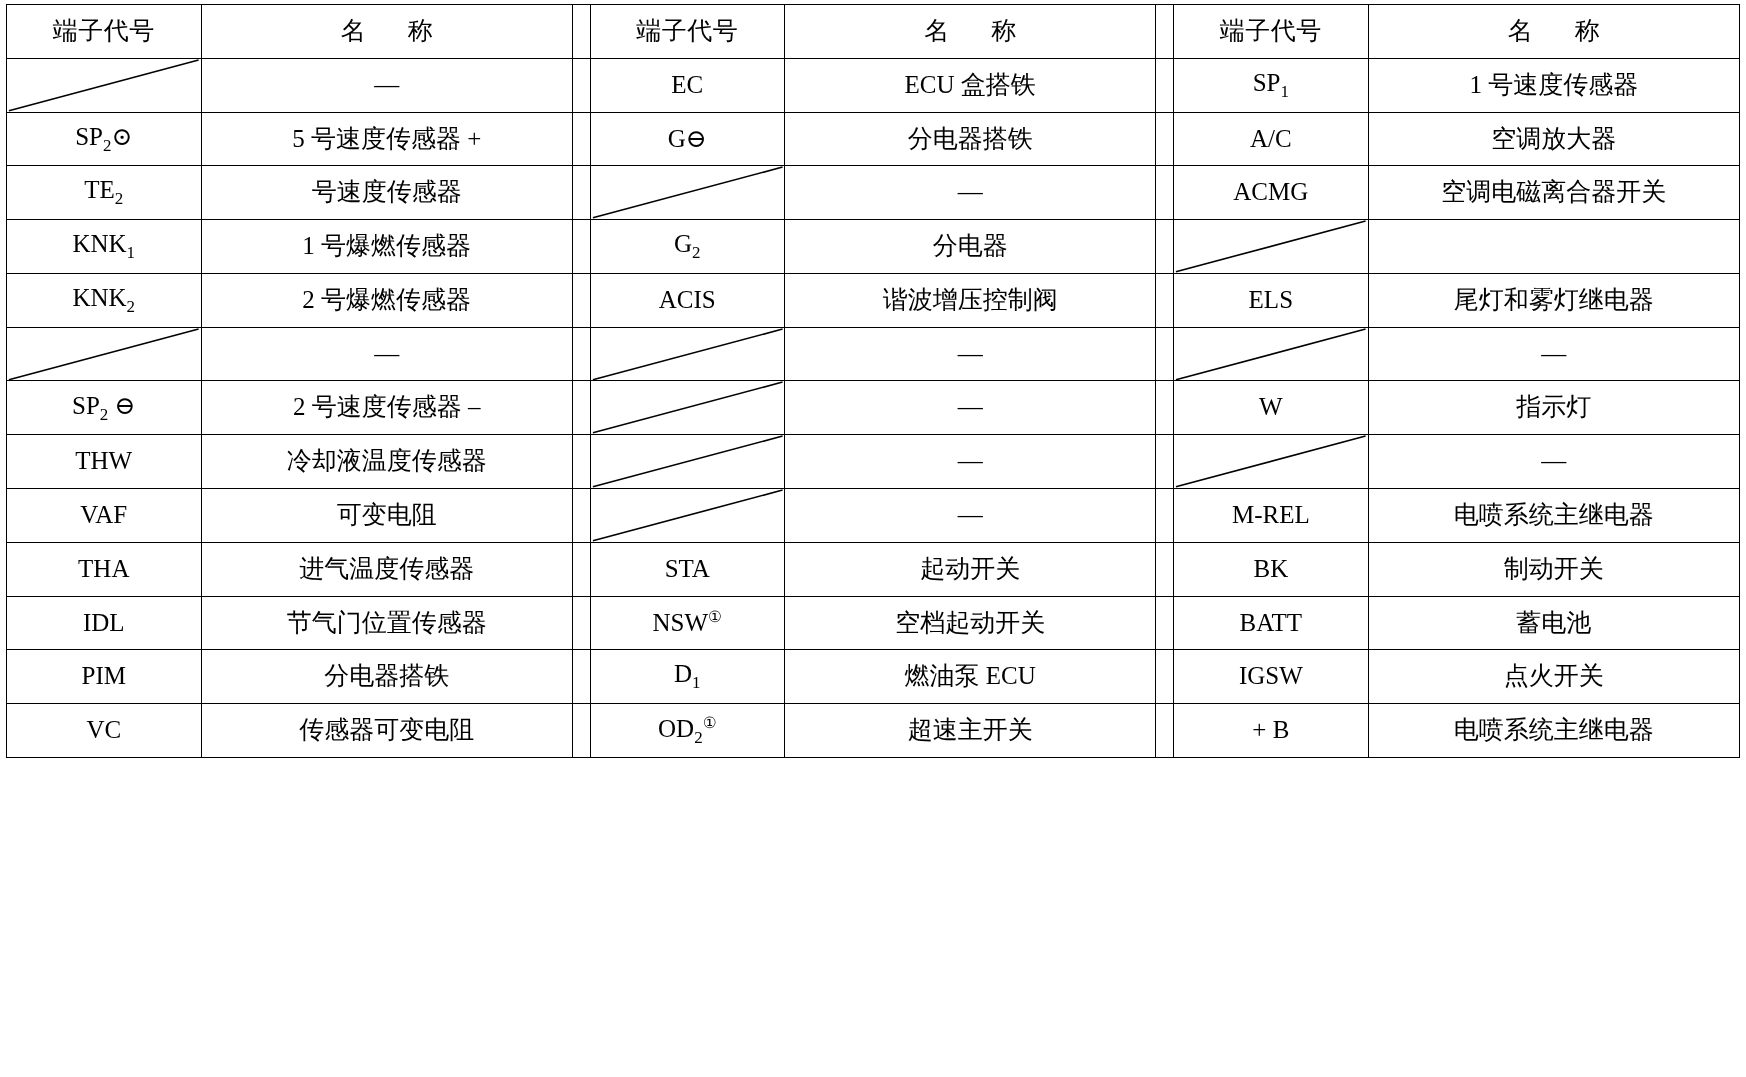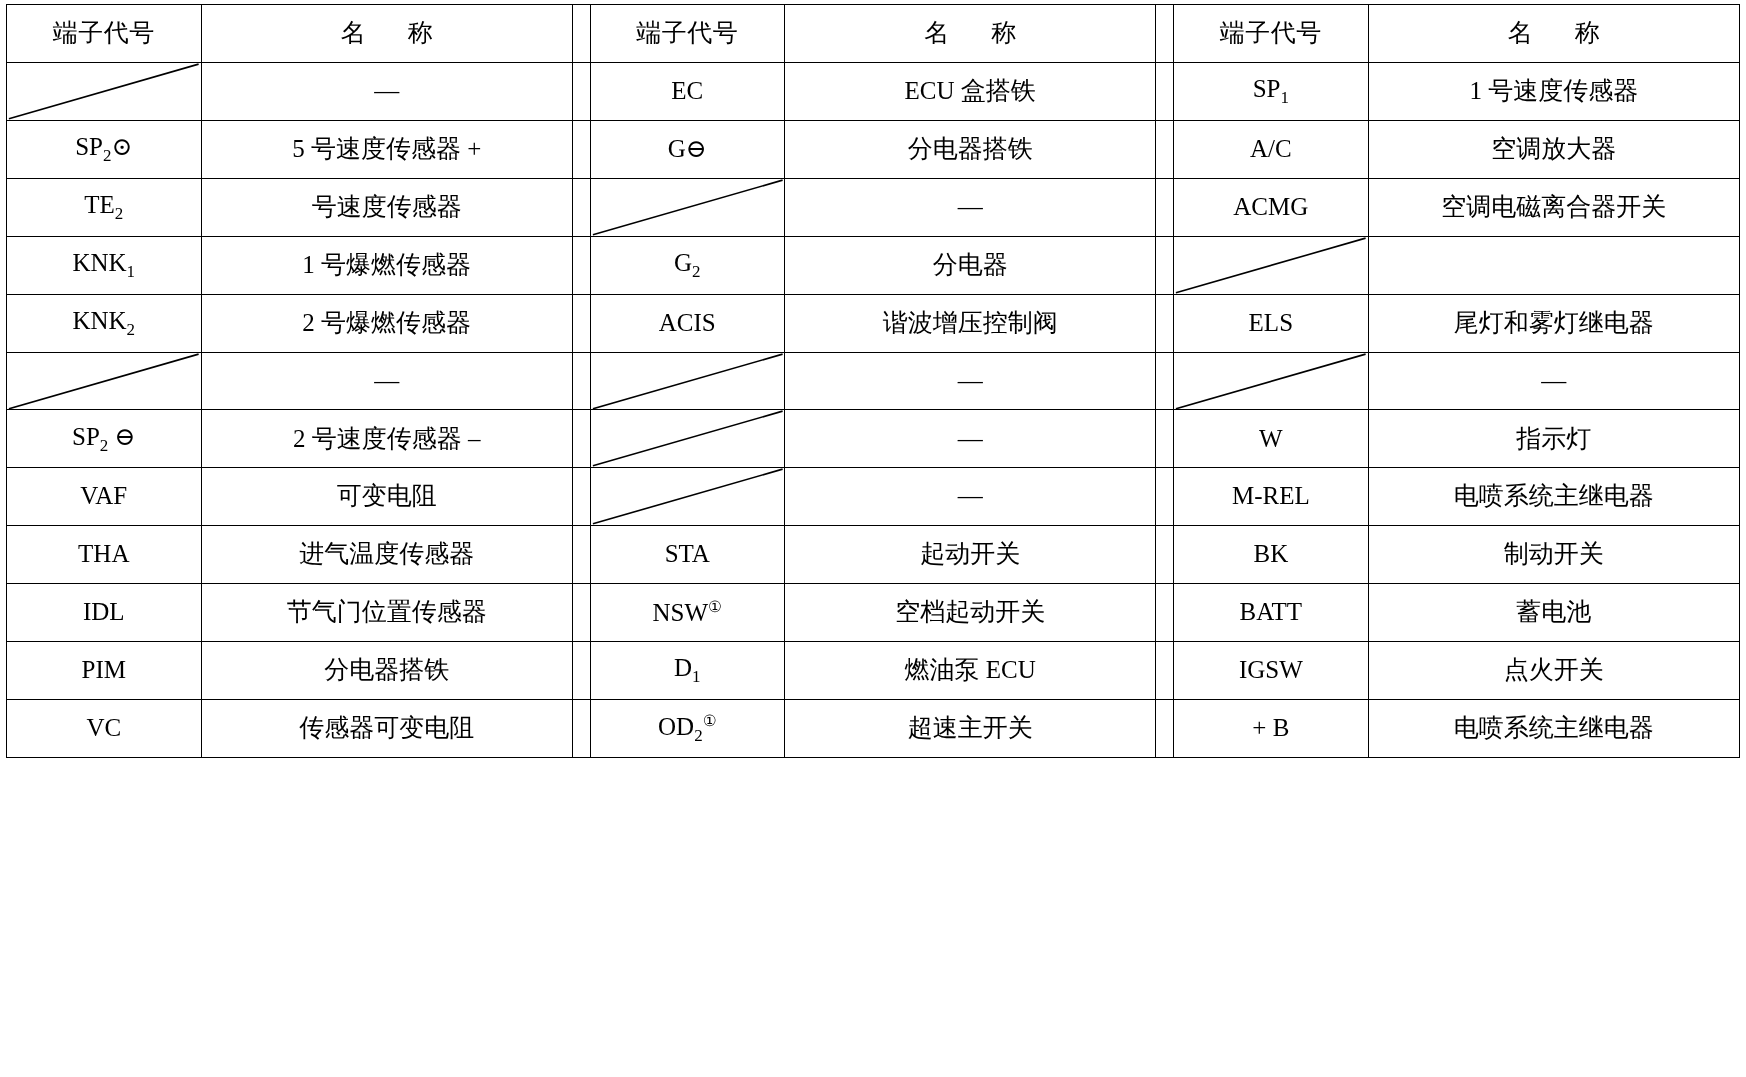--- a/index.html
+++ b/index.html
@@ -192,20 +192,38 @@
             <svg class="diag" viewBox="0 0 100 50" preserveAspectRatio="none" aria-hidden="true">
               <line x1="1" y1="49" x2="99" y2="1" stroke="#000" stroke-width="1.6" vector-effect="non-scaling-stroke"></line>
             </svg>
           </td>
           <td><span class="dash">—</span></td>
           <td class="gap"></td>
           <td>W</td>
           <td>指示灯</td>
         </tr>
         <tr>
+          <td>THW</td>
+          <td>冷却液温度传感器</td>
+          <td class="gap"></td>
+          <td class="slash">
+            <svg class="diag" viewBox="0 0 100 50" preserveAspectRatio="none" aria-hidden="true">
+              <line x1="1" y1="49" x2="99" y2="1" stroke="#000" stroke-width="1.6" vector-effect="non-scaling-stroke"></line>
+            </svg>
+          </td>
+          <td><span class="dash">—</span></td>
+          <td class="gap"></td>
+          <td class="slash">
+            <svg class="diag" viewBox="0 0 100 50" preserveAspectRatio="none" aria-hidden="true">
+              <line x1="1" y1="49" x2="99" y2="1" stroke="#000" stroke-width="1.6" vector-effect="non-scaling-stroke"></line>
+            </svg>
+          </td>
+          <td><span class="dash">—</span></td>
+        </tr>
+        <tr>
           <td>VAF</td>
           <td>可变电阻</td>
           <td class="gap"></td>
           <td class="slash">
             <svg class="diag" viewBox="0 0 100 50" preserveAspectRatio="none" aria-hidden="true">
               <line x1="1" y1="49" x2="99" y2="1" stroke="#000" stroke-width="1.6" vector-effect="non-scaling-stroke"></line>
             </svg>
           </td>
           <td><span class="dash">—</span></td>
           <td class="gap"></td>

